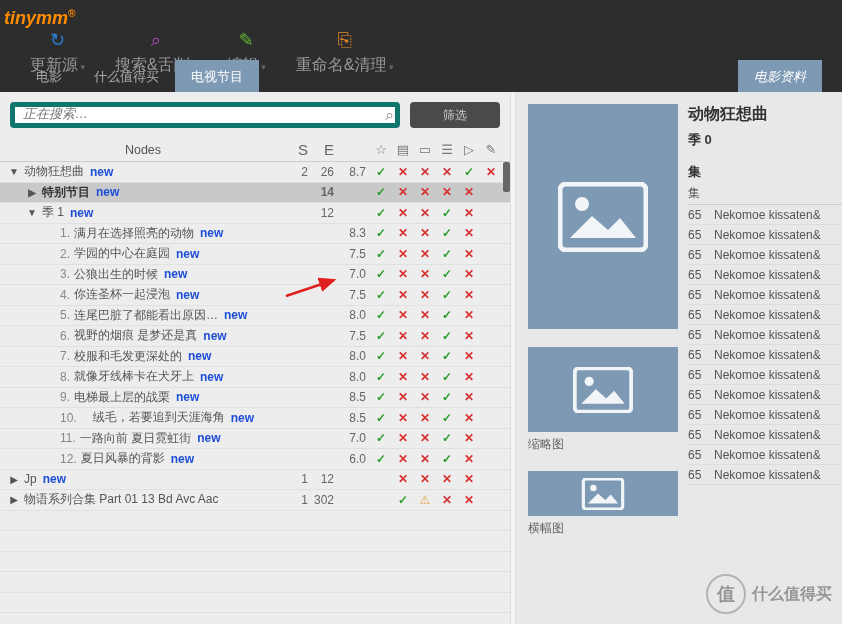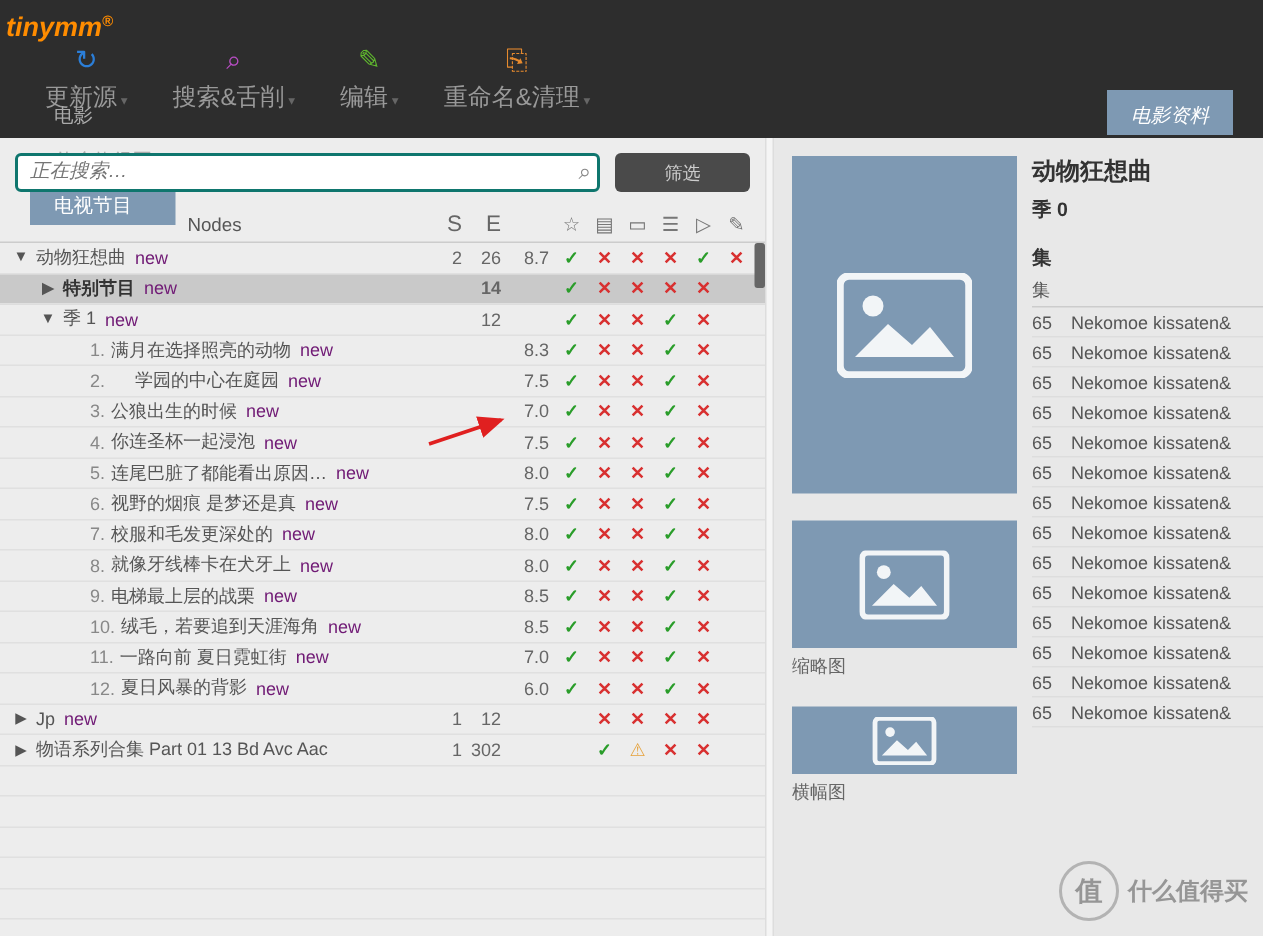--- a/index.html
+++ b/index.html
@@ -9,51 +9,51 @@
 .logo sup { font-size: 10px; }
 .tb-item { display: flex; flex-direction: column; align-items: center; margin-left: 30px; cursor: pointer; }
 .tb-icon { font-size: 18px; height: 22px; display: flex; align-items: center; }
 .tb-label { color: #999; font-size: 16px; margin-top: 4px; }
 .tb-label::after { content: " ▾"; font-size: 9px; color: #666; }
 .i-refresh { color: #2b7ed8; }
 .i-search { color: #b84dc4; }
 .i-edit { color: #5fb82e; }
 .i-rename { color: #e68a2e; }
 .tabs-row { background: #2d2d2d; height: 32px; display: flex; align-items: stretch; }
-.left-tabs, .right-tabs { display: flex; flex-direction: column; }
+.left-tabs, .right-tabs { display: flex; }
 .left-tabs { padding-left: 20px; }
 .right-tabs { margin-left: auto; padding-right: 20px; font-style: italic; }
 .tab { color: #aaa; font-size: 13px; padding: 8px 16px 4px; cursor: pointer; position: relative; }
 .tab.active { background: #7e99b3; color: #fff; }
 .tab.active::after { content: ""; position: absolute; bottom: -8px; left: 50%; margin-left: -8px; border: 8px solid transparent; border-top-color: #7e99b3; }
 .tab.active2 { background: #7e99b3; color: #fff; }
 .tab.active2::after { content: ""; position: absolute; bottom: -8px; left: 50%; margin-left: -8px; border: 8px solid transparent; border-top-color: #7e99b3; }
 .main { display: flex; height: 532px; }
 .left-pane { width: 510px; background: #ededed; display: flex; flex-direction: column; }
 .divider { width: 6px; background: #f5f5f5; border-left: 1px solid #ddd; border-right: 1px solid #ddd; cursor: col-resize; }
 .right-pane { flex: 1; background: #e8e8e8; overflow: hidden; position: relative; }
 .search-row { display: flex; padding: 10px; gap: 10px; align-items: center; }
 .search-box { flex: 1; position: relative; }
-.search-input { width: 100%; height: 26px; border: 2px solid #0f766e; border-radius: 4px; padding: 0 28px 4px 8px; font-size: 13px; font-style: italic; color: #999; background: #fff; }
+.search-input { width: 100%; height: 26px; border: 5px solid #0f766e; border-radius: 4px; padding: 0 28px 4px 8px; font-size: 13px; font-style: italic; color: #999; background: #fff; }
 .search-icon { position: absolute; right: 6px; top: 4px; color: #888; font-size: 15px; }
 .filter-btn { background: #4a4a4a; color: #ccc; border: none; border-radius: 4px; height: 26px; width: 90px; font-size: 12px; cursor: pointer; }
 .grid-head { display: flex; border-bottom: 1px solid #ccc; font-size: 12.5px; color: #555; height: 24px; align-items: center; position: relative; }
 .col-node { flex: 1; text-align: center; }
 .col-s, .col-e, .col-r { width: 32px; text-align: right; padding-right: 4px; font-size: 14px; color: #666; }
 .col-s, .col-e { width: 26px; font-size: 15px; }
 .col-r { width: 32px; }
 .icon-col { width: 22px; text-align: center; color: #777; font-size: 13px; }
 .scroll-edge { width: 8px; }
 .rows { overflow-y: auto; height: 456px; position: relative; }
 .row { display: flex; height: 20.5px; align-items: center; border-bottom: 1px solid #e0e0e0; font-size: 12px; color: #555; }
 .row.sel { background: #c9c9c9; font-weight: bold; color: #333; }
 .tree-cell { display: flex; align-items: center; flex: 1; overflow: hidden; }
 .toggle { width: 12px; text-align: center; color: #555; font-size: 10px; cursor: pointer; }
 .indent { display: inline-block; }
-.new-tag { color: #701a75; font-weight: normal; margin-left: 6px; }
+.new-tag { color: #1d4ed8; font-weight: bold; margin-left: 6px; }
 .num-cell { width: 26px; text-align: right; padding-right: 4px; color: #666; }
 .rate-cell { width: 32px; text-align: right; padding-right: 4px; color: #666; }
 .stat-cell { width: 22px; text-align: center; }
 .ck { color: #2a9d2a; font-weight: bold; }
 .cx { color: #d83030; font-weight: bold; }
 .cw { color: #e6a23c; }
 .scrollbar-fake { position: absolute; right: 0; top: 0; width: 8px; height: 100%; }
 .scrollbar-thumb { position: absolute; right: 0; top: 0; width: 7px; height: 30px; background: #666; border-radius: 2px; }
 .right-content { display: flex; padding: 12px 0 0 12px; gap: 10px; }
 .poster-col { width: 150px; }
@@ -207,21 +207,21 @@
           <div class="stat-cell ck">✓</div>
           <div class="stat-cell cx">✕</div>
           <div class="stat-cell "></div>
           <div class="scroll-edge"></div>
         </div>
         <div class="row">
           <div class="tree-cell">
             <span class="indent" style="width:44px"></span>
             <span class="toggle"></span>
             <span style="margin-left:4px;color:#888">2.</span>
-            <span style="margin-left:20px">学园的中心在庭园</span>
+            <span style="margin-left:4px">学园的中心在庭园</span>
             <span class="new-tag">new</span>
           </div>
           <div class="num-cell"></div>
           <div class="num-cell"></div>
           <div class="rate-cell">7.5</div>
           <div class="stat-cell ck">✓</div>
           <div class="stat-cell cx">✕</div>
           <div class="stat-cell cx">✕</div>
           <div class="stat-cell ck">✓</div>
           <div class="stat-cell cx">✕</div>
@@ -359,21 +359,21 @@
           <div class="stat-cell ck">✓</div>
           <div class="stat-cell cx">✕</div>
           <div class="stat-cell "></div>
           <div class="scroll-edge"></div>
         </div>
         <div class="row">
           <div class="tree-cell">
             <span class="indent" style="width:44px"></span>
             <span class="toggle"></span>
             <span style="margin-left:4px;color:#888">10.</span>
-            <span style="margin-left:4px">绒毛，若要追到天涯海角</span>
+            <span style="margin-left:16px">绒毛，若要追到天涯海角</span>
             <span class="new-tag">new</span>
           </div>
           <div class="num-cell"></div>
           <div class="num-cell"></div>
           <div class="rate-cell">8.5</div>
           <div class="stat-cell ck">✓</div>
           <div class="stat-cell cx">✕</div>
           <div class="stat-cell cx">✕</div>
           <div class="stat-cell ck">✓</div>
           <div class="stat-cell cx">✕</div>

